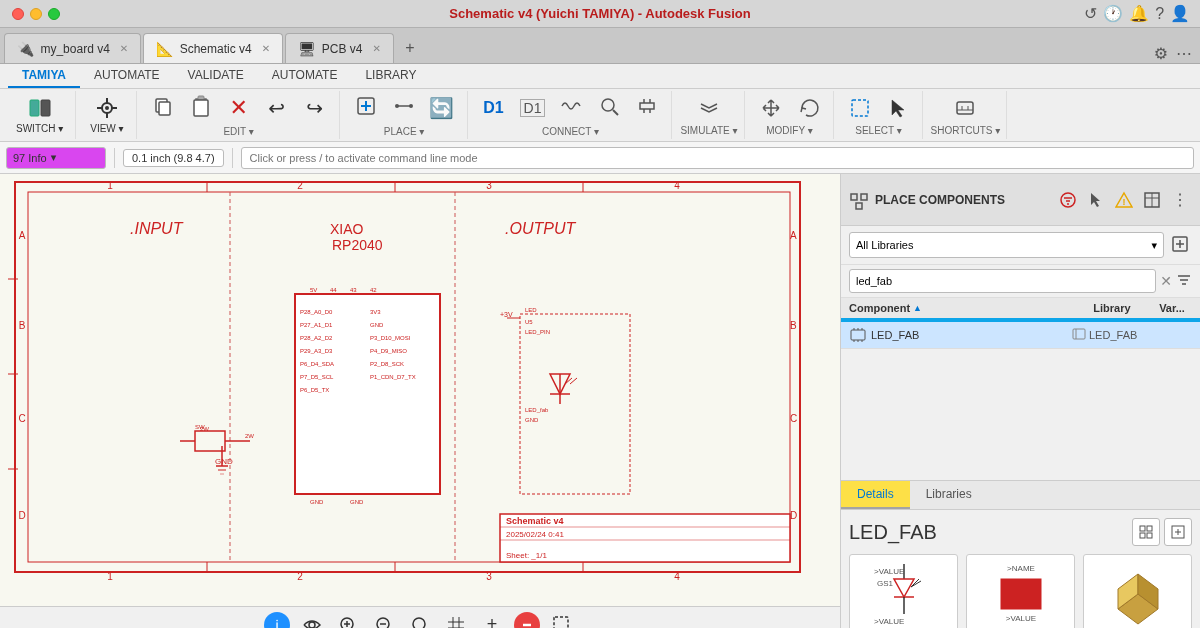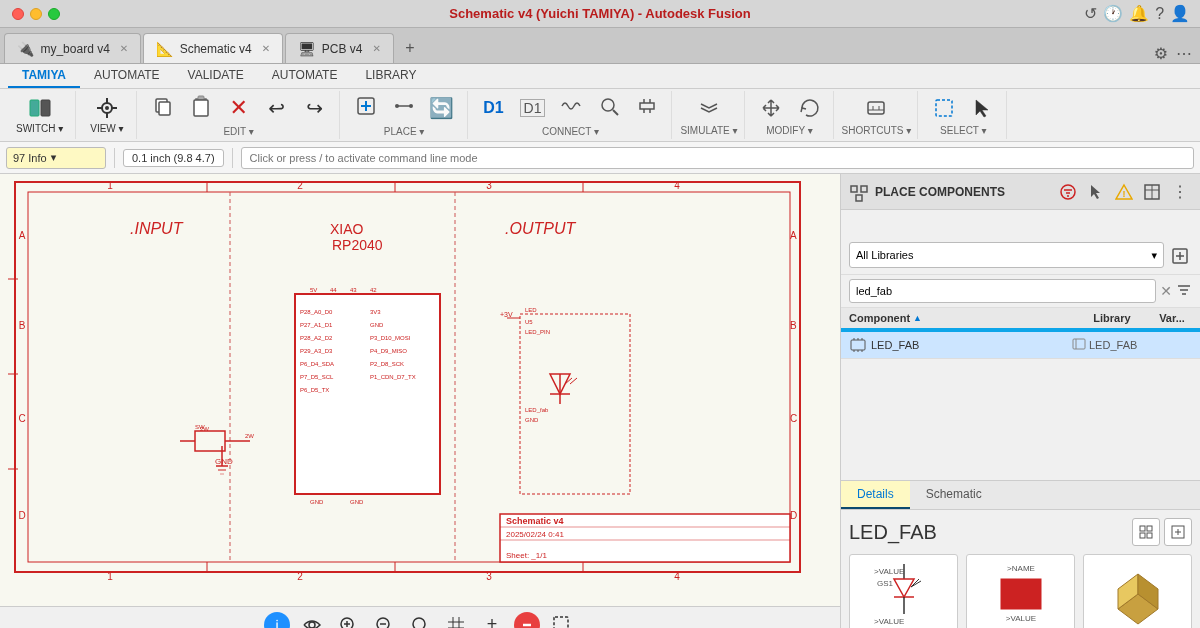--- a/index.html
+++ b/index.html
@@ -59,21 +59,21 @@
     }
     .ribbon-btn-icon { font-size: 20px; line-height: 1; }
     .ribbon-btn-label { font-size: 10px; color: #333; white-space: nowrap; }
 
     
     .toolbar {
       height: 32px; background: #f5f5f5; border-bottom: 1px solid #ccc;
       display: flex; align-items: center; gap: 4px; padding: 0 6px;
     }
     .toolbar-select {
-      height: 22px; border: 1px solid #bbb; border-radius: 3px; background: #fef9c3;
+      height: 22px; border: 1px solid #bbb; border-radius: 3px; background: #d946ef;
       padding: 0 6px; font-size: 11px; color: #333; display: flex; align-items: center;
       gap: 4px; cursor: pointer; min-width: 100px;
     }
     .toolbar-divider { width: 1px; height: 20px; background: #ccc; margin: 0 4px; }
     .toolbar-coord { font-size: 11px; color: #333; padding: 2px 8px; background: #fff; border: 1px solid #bbb; border-radius: 3px; }
     .toolbar-cmd { flex: 1; height: 22px; border: 1px solid #bbb; border-radius: 3px; background: #fff; padding: 0 8px; font-size: 11px; color: #999; }
 
     
     .main-layout { display: flex; height: 468px; }
 
@@ -86,28 +86,28 @@
 
     
     .bottom-toolbar {
       height: 36px; background: #f0f0f0; border-top: 1px solid #ccc;
       display: flex; align-items: center; justify-content: center; gap: 8px;
     }
     .bt-btn { font-size: 18px; color: #333; cursor: pointer; width: 28px; height: 28px; display: flex; align-items: center; justify-content: center; border-radius: 50%; }
 
     
     .right-panel { width: 360px; background: #f0f0f0; border-left: 1px solid #ccc; display: flex; flex-direction: column; }
-    .panel-header { height: 36px; background: #e0e0e0; display: flex; align-items: center; padding: 0 8px; gap: 6px; border-bottom: 1px solid #ccc; }
+    .panel-header { height: 52px; background: #e0e0e0; display: flex; align-items: center; padding: 0 8px; gap: 6px; border-bottom: 1px solid #ccc; }
     .panel-title { font-size: 12px; font-weight: 600; color: #333; }
     .panel-header-icons { margin-left: auto; display: flex; gap: 4px; }
     .ph-icon { font-size: 16px; color: #555; cursor: pointer; width: 24px; height: 24px; display: flex; align-items: center; justify-content: center; }
     .ph-icon.active { color: #cc2222; }
 
     
-    .lib-filter { padding: 6px 8px; display: flex; align-items: flex-end; gap: 4px; border-bottom: 1px solid #ddd; margin-top: 26px; }
+    .lib-filter { padding: 6px 8px; display: flex; align-items: flex-start; gap: 4px; border-bottom: 1px solid #ddd; }
     .lib-select { flex: 1; height: 26px; border: 1px solid #bbb; border-radius: 3px; background: white; padding: 0 6px; font-size: 11px; cursor: pointer; display: flex; align-items: center; justify-content: space-between; }
 
     
     .search-row { padding: 4px 8px; display: flex; align-items: center; gap: 4px; border-bottom: 1px solid #ddd; }
     .search-input { flex: 1; height: 24px; border: 1px solid #bbb; border-radius: 3px; padding: 0 6px; font-size: 11px; background: white; }
     .search-clear { font-size: 14px; color: #888; cursor: pointer; }
     .search-filter { font-size: 14px; color: #555; cursor: pointer; }
 
     
     .comp-table { flex: 1; display: flex; flex-direction: column; overflow: hidden; }
@@ -122,21 +122,21 @@
     .comp-name { flex: 1; font-size: 11px; color: #333; }
     .comp-lib { width: 80px; font-size: 11px; color: #555; display: flex; align-items: center; gap: 3px; }
     .comp-lib-icon { font-size: 11px; color: #888; }
     .comp-var { width: 40px; font-size: 11px; color: #555; }
     .comp-count { padding: 4px 8px; font-size: 11px; color: #555; text-align: right; border-top: 1px solid #ddd; }
 
     
     .details-panel { border-top: 1px solid #ccc; padding: 0; }
     .details-tabs { display: flex; border-bottom: 1px solid #ccc; background: #e8e8e8; }
     .detail-tab { padding: 6px 16px; font-size: 12px; color: #555; cursor: pointer; border-bottom: 2px solid transparent; }
-    .detail-tab.active { color: #0078d4; border-bottom: 2px solid #0c4a6e; background: #fef9c3; }
+    .detail-tab.active { color: #0078d4; border-bottom: 2px solid #a3a3a3; background: #fde047; }
     .details-body { padding: 8px; }
     .component-name-large { font-size: 20px; font-weight: 300; color: #333; margin-bottom: 8px; display: flex; align-items: center; justify-content: space-between; }
     .comp-icons-right { display: flex; gap: 4px; }
     .comp-icon-btn { width: 28px; height: 28px; border: 1px solid #bbb; border-radius: 3px; background: white; display: flex; align-items: center; justify-content: center; font-size: 14px; cursor: pointer; color: #555; }
     .preview-row { display: flex; gap: 8px; }
     .preview-box {
       flex: 1; height: 80px; border: 1px solid #ccc; background: white;
       border-radius: 3px; display: flex; align-items: center; justify-content: center;
       flex-direction: column; font-size: 9px; color: #555;
     }
@@ -348,44 +348,44 @@
             </svg>
         </div>
       </div>
       <div class="ribbon-group-label">MODIFY ▾</div>
     </div>
 
     <div class="ribbon-group">
       <div class="ribbon-group-items">
         <div class="ribbon-btn">
           <svg width="22" height="22" viewBox="0 0 22 22">
+              <rect x="3" y="3" width="16" height="16" rx="1" fill="none" stroke="#0078d4" stroke-width="1.5" stroke-dasharray="3,2"></rect>
+            </svg>
+        </div>
+        <div class="ribbon-btn">
+          <svg width="22" height="22" viewBox="0 0 22 22">
+              <path d="M5 3 L5 18 L9 14 L13 20 L15 19 L11 13 L17 13 Z" fill="#333" stroke="#333" stroke-width="0.5"></path>
+            </svg>
+        </div>
+      </div>
+      <div class="ribbon-group-label">SELECT ▾</div>
+    </div>
+
+    <div class="ribbon-group">
+      <div class="ribbon-group-items">
+        <div class="ribbon-btn">
+          <svg width="22" height="22" viewBox="0 0 22 22">
               <rect x="3" y="5" width="16" height="12" rx="2" fill="none" stroke="#555" stroke-width="1.5"></rect>
               <line x1="3" y1="13" x2="19" y2="13" stroke="#555" stroke-width="1"></line>
               <line x1="8" y1="9" x2="8" y2="13" stroke="#555" stroke-width="1"></line>
               <line x1="14" y1="9" x2="14" y2="13" stroke="#555" stroke-width="1"></line>
             </svg>
         </div>
       </div>
       <div class="ribbon-group-label">SHORTCUTS ▾</div>
-    </div>
-
-    <div class="ribbon-group">
-      <div class="ribbon-group-items">
-        <div class="ribbon-btn">
-          <svg width="22" height="22" viewBox="0 0 22 22">
-              <rect x="3" y="3" width="16" height="16" rx="1" fill="none" stroke="#0078d4" stroke-width="1.5" stroke-dasharray="3,2"></rect>
-            </svg>
-        </div>
-        <div class="ribbon-btn">
-          <svg width="22" height="22" viewBox="0 0 22 22">
-              <path d="M5 3 L5 18 L9 14 L13 20 L15 19 L11 13 L17 13 Z" fill="#333" stroke="#333" stroke-width="0.5"></path>
-            </svg>
-        </div>
-      </div>
-      <div class="ribbon-group-label">SELECT ▾</div>
     </div>
   </div>
 </div>
 
 <div class="toolbar">
   <div class="toolbar-select">
     <span>97 Info</span>
     <span>▾</span>
   </div>
   <div class="toolbar-divider"></div>
@@ -656,21 +656,21 @@
           LED_FAB
         </div>
         <div class="comp-var"></div>
       </div>
       <div class="comp-count"></div>
     </div>
 
     <div class="details-panel">
       <div class="details-tabs">
         <div class="detail-tab active">Details</div>
-        <div class="detail-tab">Schematic</div>
+        <div class="detail-tab">Libraries</div>
       </div>
       <div class="details-body">
         <div class="component-name-large">
           <span>LED_FAB</span>
           <div class="comp-icons-right">
             <div class="comp-icon-btn">
               <svg width="14" height="14" viewBox="0 0 14 14">
                   <rect x="1" y="1" width="5" height="5" fill="none" stroke="#555" stroke-width="1"></rect>
                   <rect x="8" y="1" width="5" height="5" fill="none" stroke="#555" stroke-width="1"></rect>
                   <rect x="1" y="8" width="5" height="5" fill="none" stroke="#555" stroke-width="1"></rect>

